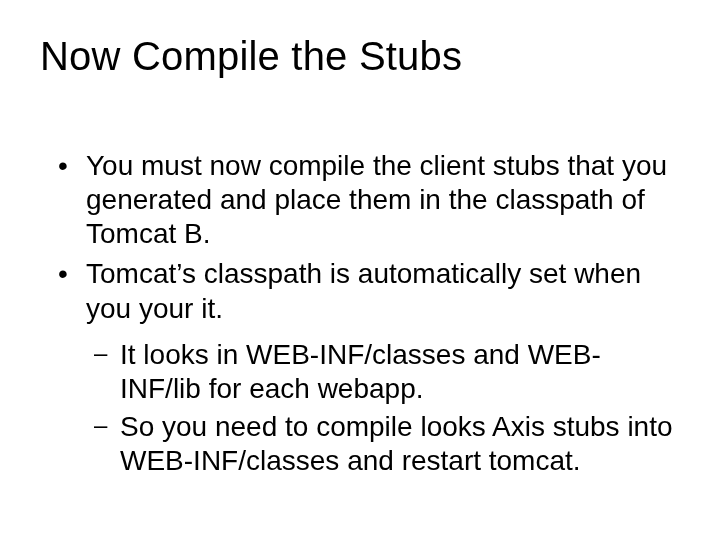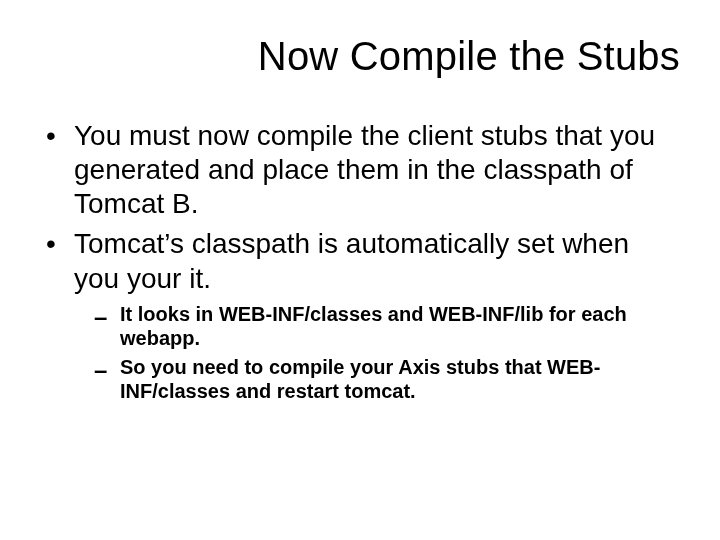--- a/index.html
+++ b/index.html
@@ -12,29 +12,29 @@
     color: #000000;
     overflow: hidden;
   }
   .slide {
     box-sizing: border-box;
     width: 720px;
     height: 540px;
     padding: 24px 40px 24px 40px;
   }
   .title {
-    text-align: right;
+    text-align: left;
     font-size: 40px;
     font-weight: 400;
-    margin: 10px 0 40px 0;
+    margin: 10px 0 70px 0;
     letter-spacing: 0.2px;
   }
   ul.bullets {
     list-style: none;
-    margin: 0;
+    margin: 12px;
     padding: 0;
   }
   ul.bullets > li {
     position: relative;
     font-size: 28px;
     line-height: 1.22;
     padding-left: 34px;
     margin-bottom: 6px;
   }
   ul.bullets > li::before {
@@ -45,25 +45,24 @@
     font-size: 28px;
     line-height: 1.22;
   }
   ul.sub {
     list-style: none;
     margin: 6px 0 0 0;
     padding: 0 0 0 54px;
   }
   ul.sub > li {
     position: relative;
-    font-size: 20px;
+    font-size: 28px;
     line-height: 1.22;
     padding-left: 26px;
     margin-bottom: 4px;
-    font-weight: bold;
   }
   ul.sub > li::before {
     content: "–";
     position: absolute;
     left: 0;
     top: 0;
     font-size: 24px;
     line-height: 1.22;
   }
 </style>
@@ -80,16 +79,16 @@
     <li>
       <span>Tomcat’s classpath is automatically set when you your it.</span>
     </li>
   </ul>
 
   <ul class="sub">
     <li>
       <span>It looks in WEB-INF/classes and WEB-INF/lib for each webapp.</span>
     </li>
     <li>
-      <span>So you need to compile your Axis stubs that WEB-INF/classes and restart tomcat.</span>
+      <span>So you need to compile looks Axis stubs into WEB-INF/classes and restart tomcat.</span>
     </li>
   </ul>
 </div>
 
 </body></html>

